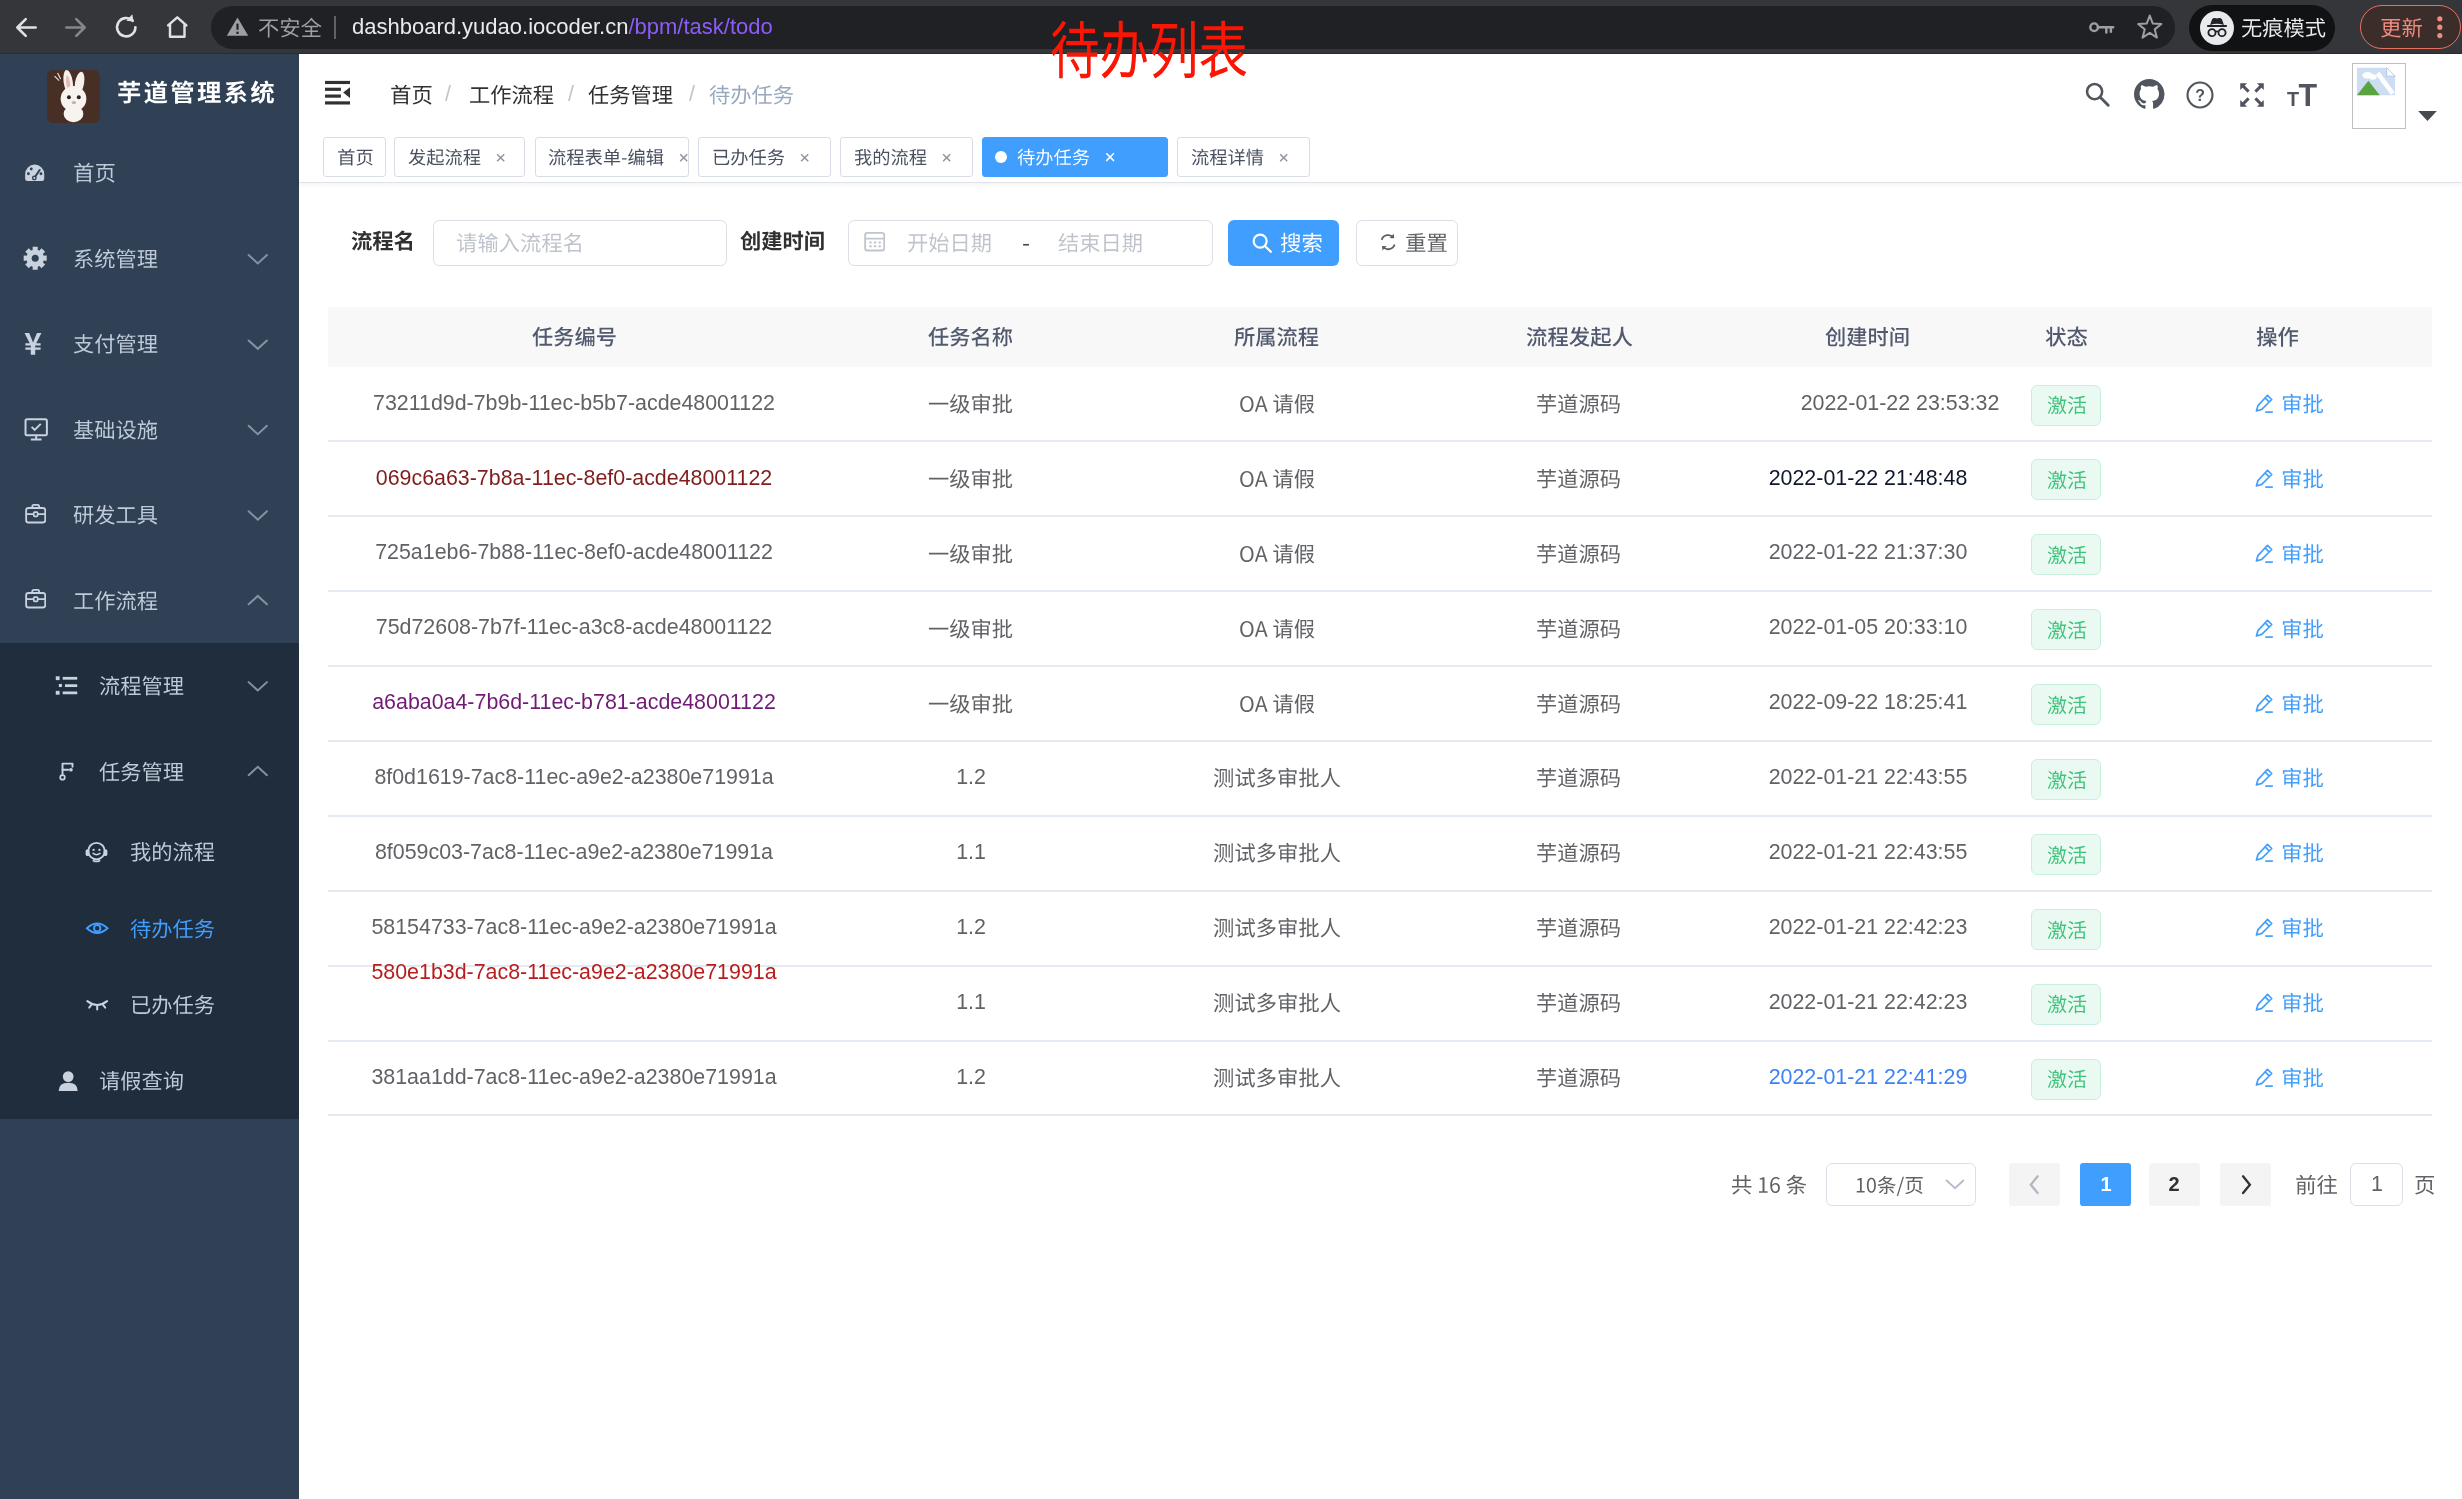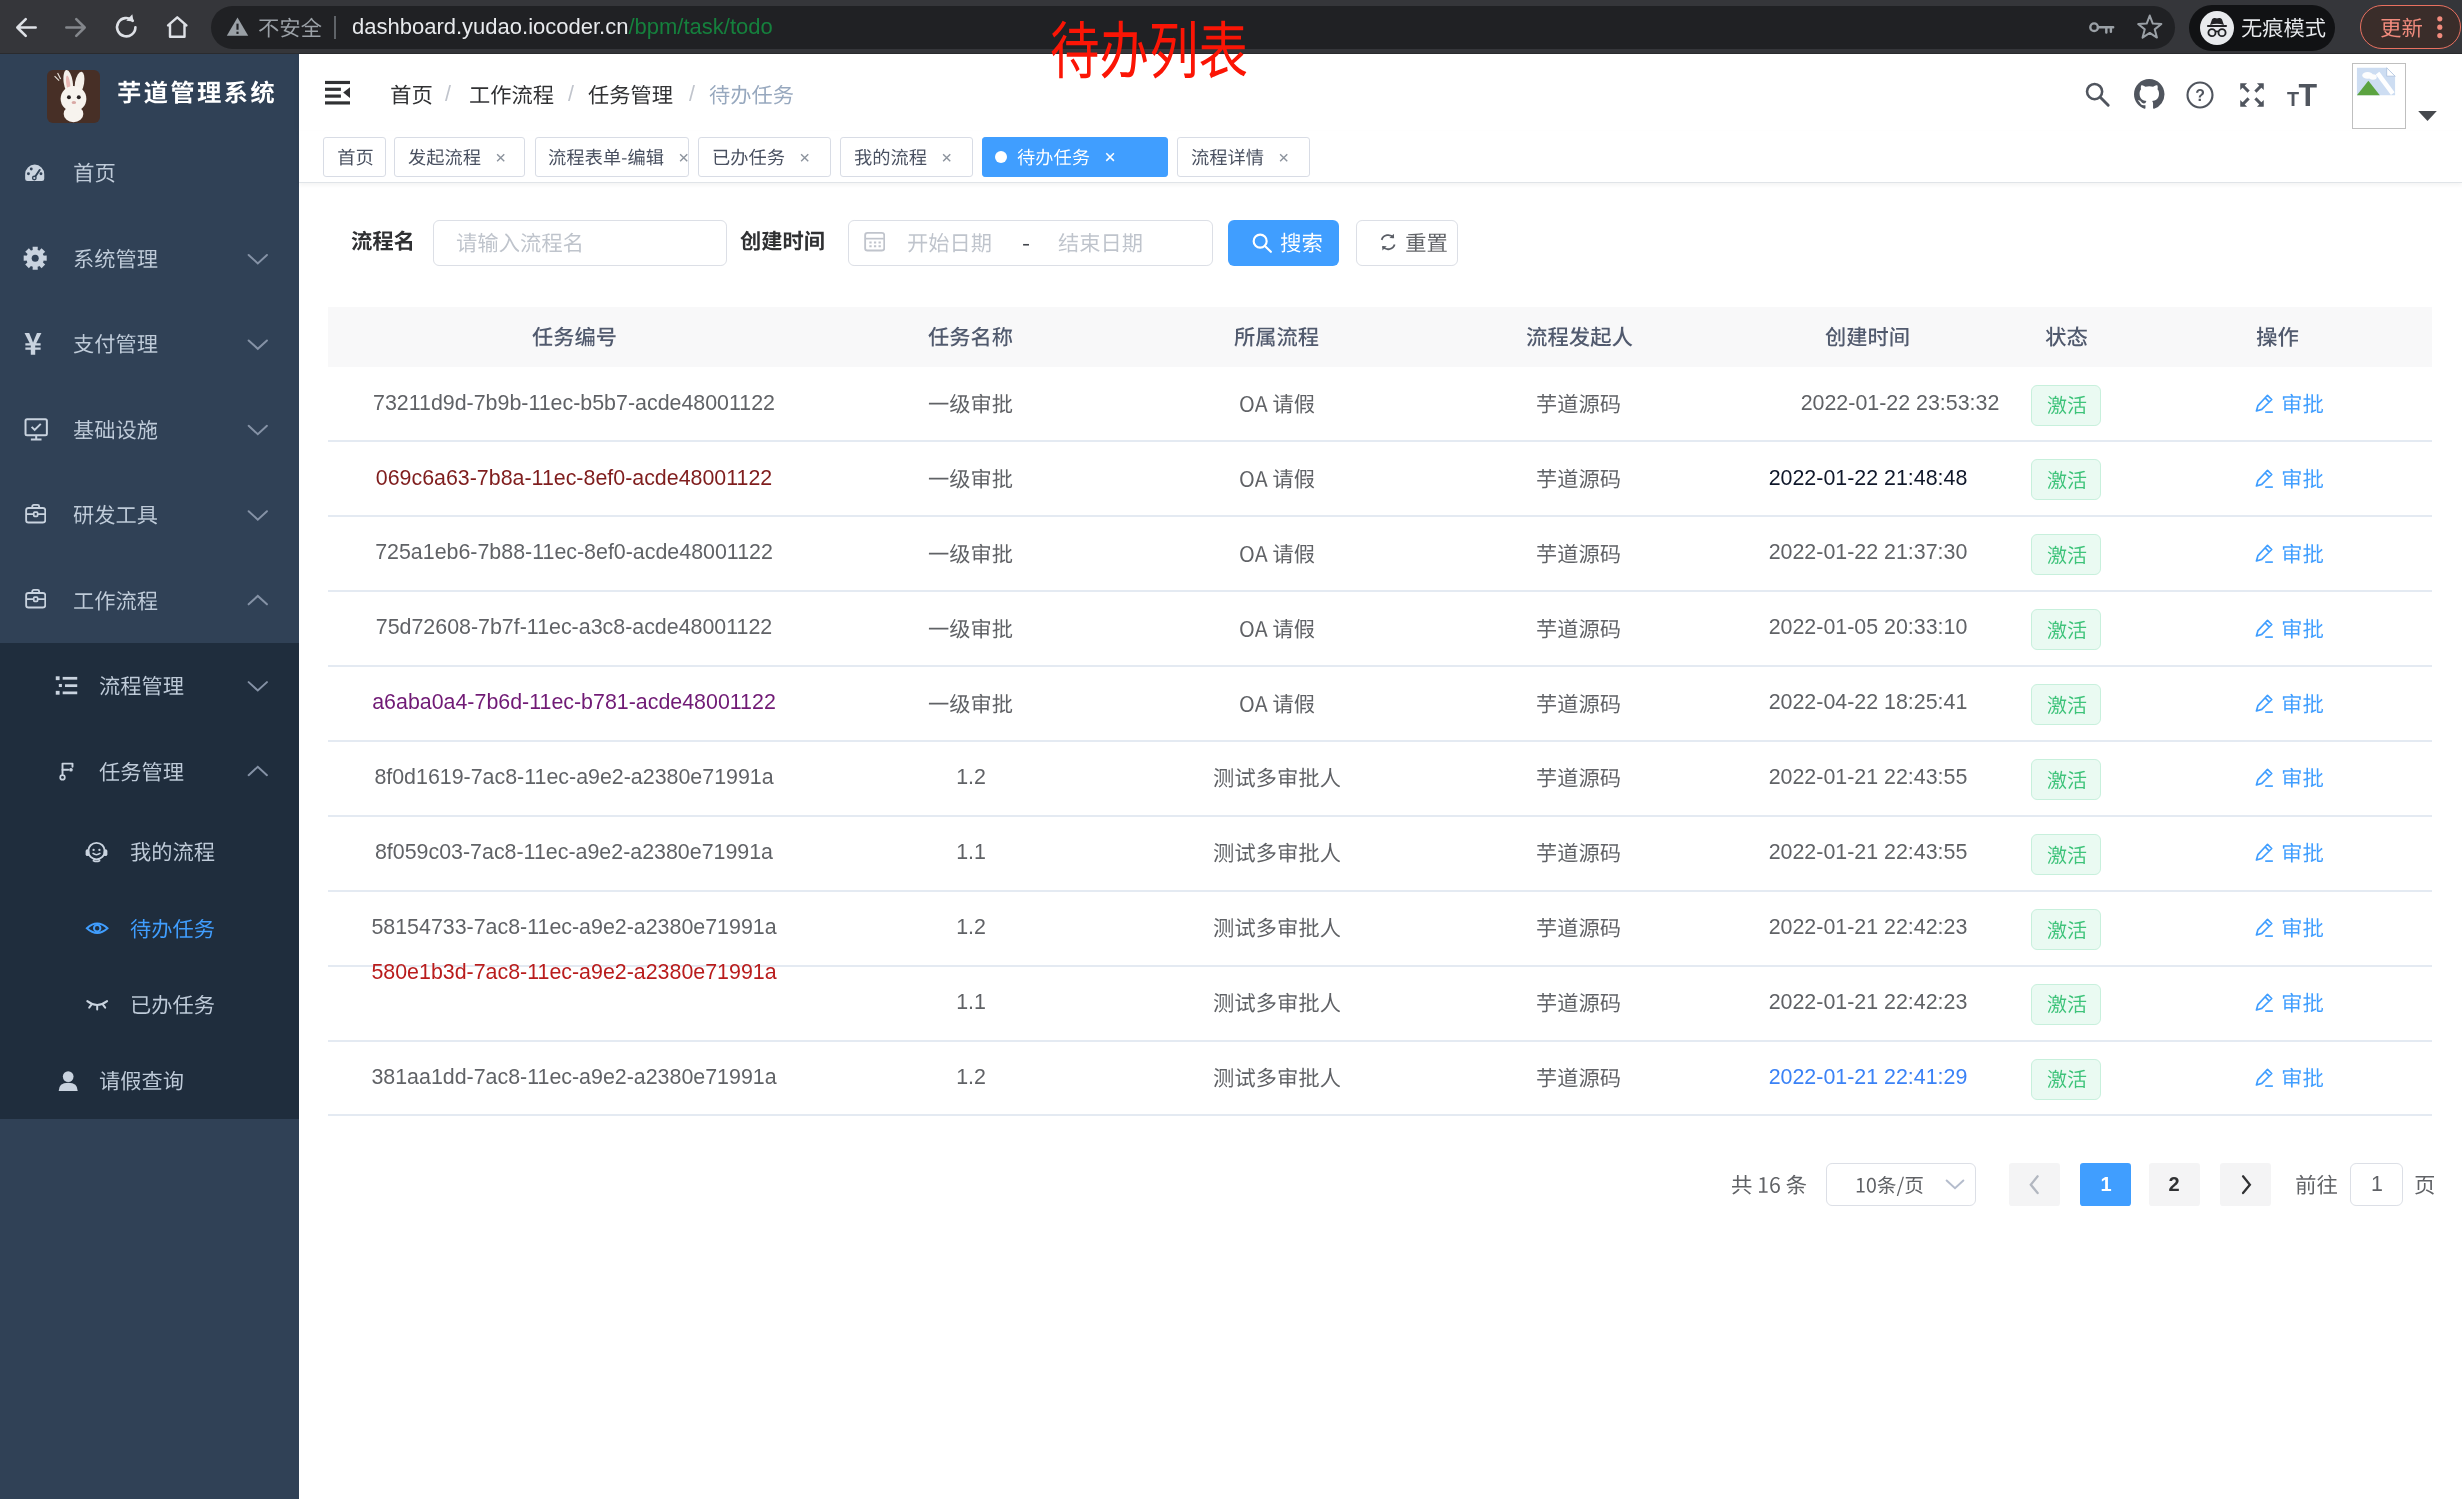--- a/index.html
+++ b/index.html
@@ -72,21 +72,21 @@
   </svg>
 <svg class="abs" style="left:226px;top:16px" width="23" height="21.4" viewBox="0 0 30 28">
     <path d="M15 2 L29 26 H1 Z" fill="#9aa0a6"></path>
     <rect x="13.6" y="10" width="2.8" height="8" fill="#202124"></rect>
     <rect x="13.6" y="20.5" width="2.8" height="3" fill="#202124"></rect>
   </svg>
 <svg style="position:absolute;left:258px;top:17px;width:64px;height:21.4px;overflow:visible" viewBox="0 0 84.0 28">
     <use href="#t0" fill="#9aa0a6"></use>
   </svg>
 <div style="position:absolute;left:334px;top:16px;width:1.5px;height:23px;background:#5f6368"></div>
-<div style="position:absolute;left:352px;top:27.5px;transform:translateY(-54%);font:400 22px 'Liberation Sans',sans-serif;color:#e8eaed;white-space:pre">dashboard.yudao.iocoder.cn<span style="color:#15803d">/bpm/task/todo</span></div>
+<div style="position:absolute;left:352px;top:27.5px;transform:translateY(-54%);font:400 22px 'Liberation Sans',sans-serif;color:#e8eaed;white-space:pre">dashboard.yudao.iocoder.cn<span style="color:#8b5cf6">/bpm/task/todo</span></div>
 <svg class="abs" style="left:2088px;top:15.3px" width="27.5" height="24.4" viewBox="0 0 36 32">
     <circle cx="8" cy="16" r="5" fill="none" stroke="#9aa0a6" stroke-width="3.2"></circle>
     <path d="M13 16 H33 M24 16 v7 M30 16 v6" stroke="#9aa0a6" stroke-width="3.2" fill="none" stroke-linecap="round"></path>
   </svg>
 <svg class="abs" style="left:2136px;top:13.7px" width="27.5" height="27.5" viewBox="0 0 36 36">
     <polygon points="18.0,2.0 22.0,12.5 33.2,13.1 24.5,20.1 27.4,30.9 18.0,24.8 8.6,30.9 11.5,20.1 2.8,13.1 14.0,12.5" fill="none" stroke="#9aa0a6" stroke-width="2.6" stroke-linejoin="round"></polygon>
   </svg>
 <div style="position:absolute;left:2189px;top:4.6px;width:146px;height:46px;background:#111214;border-radius:23px"></div>
 <svg class="abs" style="left:2200px;top:10.7px" width="34" height="34" viewBox="0 0 44 44">
     <circle cx="22" cy="22" r="22" fill="#e8eaed"></circle>
@@ -537,21 +537,21 @@
 <div style="position:absolute;top:703px;font:400 21.4px 'Liberation Sans',sans-serif;color:#701a75;white-space:pre;transform:translateY(-54%);letter-spacing:0;left:574px;transform:translate(-50%,-54%)">a6aba0a4-7b6d-11ec-b781-acde48001122</div>
 <svg style="position:absolute;left:928px;top:693px;width:85px;height:21.4px;overflow:visible" viewBox="0 0 112.0 28">
     <use href="#t39" fill="#606266"></use>
   </svg>
 <svg style="position:absolute;left:1239px;top:693px;width:76px;height:21.4px;overflow:visible" viewBox="0 0 100.1 28">
     <use href="#t40" fill="#606266"></use>
   </svg>
 <svg style="position:absolute;left:1536px;top:693px;width:85px;height:21.4px;overflow:visible" viewBox="0 0 112.0 28">
     <use href="#t41" fill="#606266"></use>
   </svg>
-<div style="position:absolute;top:703px;font:400 21.4px 'Liberation Sans',sans-serif;color:#606266;white-space:pre;transform:translateY(-54%);letter-spacing:0;left:1868px;transform:translate(-50%,-54%)">2022-04-22 18:25:41</div>
+<div style="position:absolute;top:703px;font:400 21.4px 'Liberation Sans',sans-serif;color:#606266;white-space:pre;transform:translateY(-54%);letter-spacing:0;left:1868px;transform:translate(-50%,-54%)">2022-09-22 18:25:41</div>
 <div style="position:absolute;left:2031px;top:684px;width:70px;height:41px;background:#eafaf2;border:1.5px solid #c7f0dc;border-radius:6.1px"></div>
 <svg style="position:absolute;left:2047px;top:695px;width:40px;height:20px;overflow:visible" viewBox="0 0 52.0 26">
     <use href="#t42" fill="#3ec37a"></use>
   </svg>
 <svg class="abs" style="left:2253px;top:693px" width="21.4" height="21.4" viewBox="0 0 28 28">
     <path d="M19 3 l5.5 5.5 -13 13 -7 2 2 -7 Z M16 6.5 l5 5" fill="none" stroke="#409eff" stroke-width="2.2" stroke-linejoin="round"></path>
     <path d="M16 25 h10" stroke="#409eff" stroke-width="2.2"></path>
   </svg>
 <svg style="position:absolute;left:2281px;top:693px;width:43px;height:21.4px;overflow:visible" viewBox="0 0 56.0 28">
     <use href="#t43" fill="#409eff"></use>

